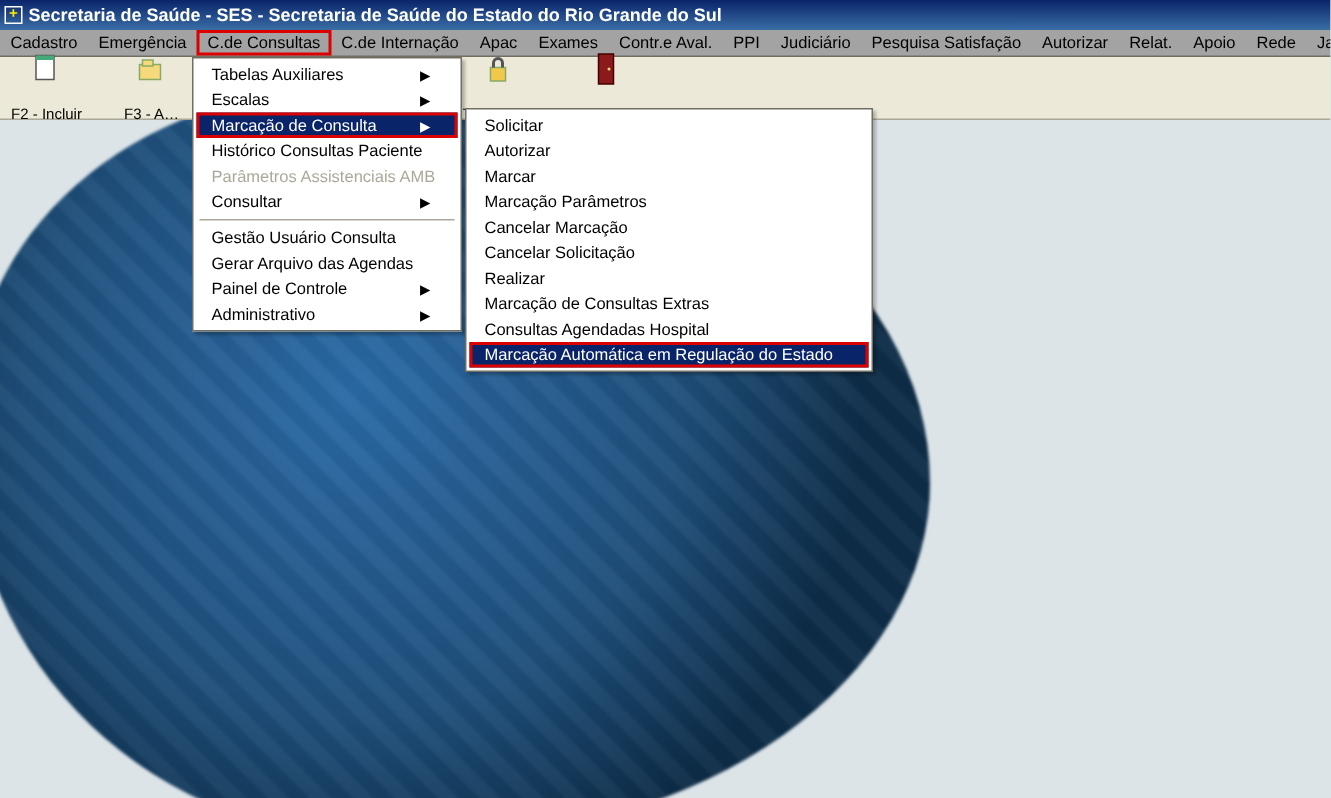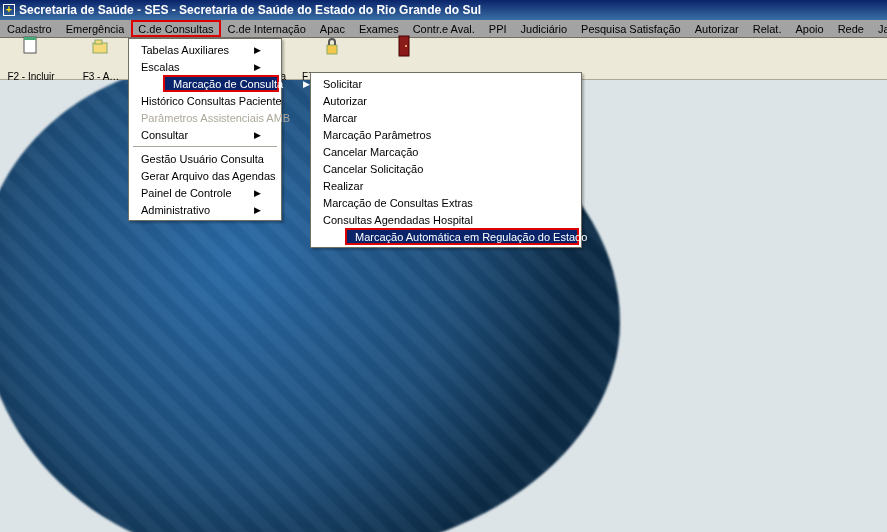--- a/index.html
+++ b/index.html
@@ -118,23 +118,22 @@
   .popup-menu .mi .arrow {
     margin-left: 20px;
     font-size: 9px;
   }
   .popup-menu .sep {
     height: 1px; background: #aca899; margin: 3px 2px;
   }
   .popup-menu .mi.red-box {
     border: 2px solid #d00;
     padding: 0 16px 0 8px;
-    margin-left: 32px;
-  }
-  .menu1 { top: 38px; left: 128px; width: 154px; }
+  }
+  .menu1 { top: 38px; left: 128px; width: 180px; }
   .menu2 { top: 72px; left: 310px; width: 272px; }
   .door-icon svg, .lock-icon svg, .trash-icon svg, .doc-icon svg { display:block; }
 </style>
 </head>
 <body>
 
 <div class="titlebar">
   <span class="plus-icon">+</span>
   <span>Secretaria de Saúde - SES - Secretaria de Saúde do Estado do Rio Grande do Sul</span>
 </div>

